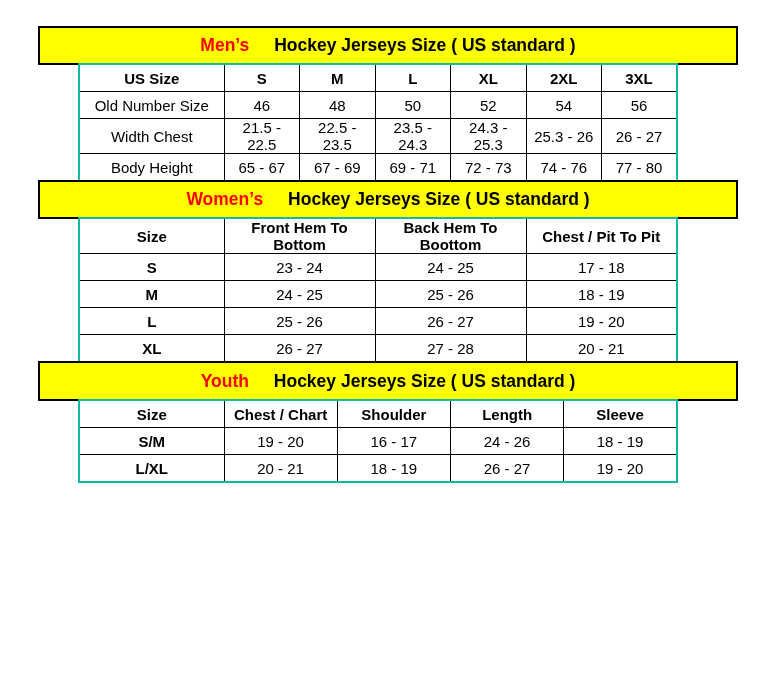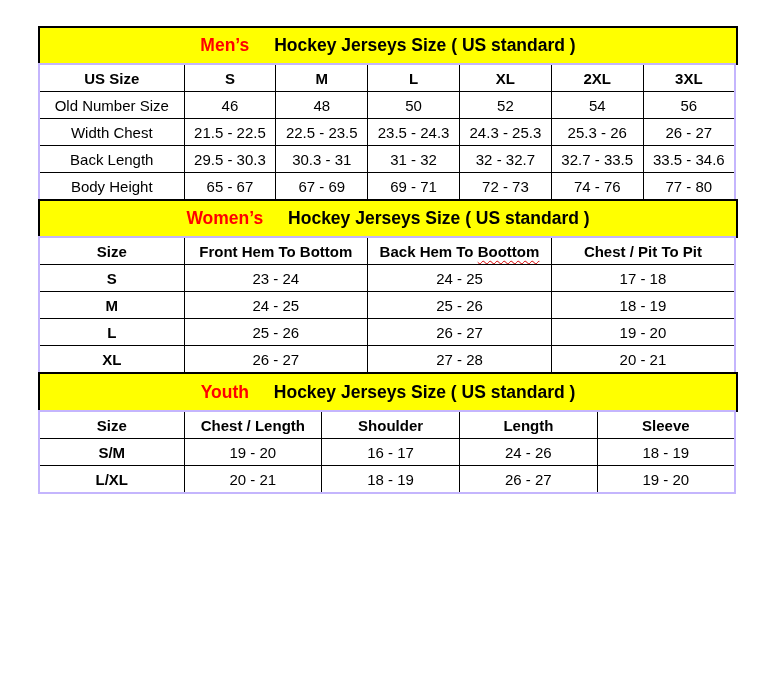--- a/index.html
+++ b/index.html
@@ -40,25 +40,26 @@
     align-items: center;
     justify-content: center;
     font-weight: 700;
     font-size: 17.5px;
     white-space: pre;
     gap: 20px;
   }
   .banner.small { height: 40px; }
   .banner .hl { color: #FF0000; }
   .size-table {
-    width: 698px;
+    width: 600px;
     border-collapse: collapse;
     table-layout: fixed;
     margin-top: -2px;
-    border: 2px solid #c4b5fd;
+    border: 2px solid #14b8a6;
+    margin-left: 40px;
   }
   .size-table th, .size-table td {
     border: 1.5px solid #000000;
     text-align: center;
     vertical-align: middle;
     height: 26px;
     padding: 0 3px;
     font-size: 15px;
     overflow: hidden;
   }
@@ -120,29 +121,20 @@
           <tr>
             <td>Width Chest</td>
             <td>21.5 - 22.5</td>
             <td>22.5 - 23.5</td>
             <td>23.5 - 24.3</td>
             <td>24.3 - 25.3</td>
             <td>25.3 - 26</td>
             <td>26 - 27</td>
           </tr>
           <tr>
-            <td>Back Length</td>
-            <td>29.5 - 30.3</td>
-            <td>30.3 - 31</td>
-            <td>31 - 32</td>
-            <td>32 - 32.7</td>
-            <td>32.7 - 33.5</td>
-            <td>33.5 - 34.6</td>
-          </tr>
-          <tr>
             <td>Body Height</td>
             <td>65 - 67</td>
             <td>67 - 69</td>
             <td>69 - 71</td>
             <td>72 - 73</td>
             <td>74 - 76</td>
             <td>77 - 80</td>
           </tr>
         </tbody>
       </table>
@@ -204,21 +196,21 @@
         <colgroup>
           <col class="label-col">
             <col>
             <col>
             <col>
             <col>
         </colgroup>
         <thead>
           <tr>
             <th>Size</th>
-            <th>Chest / Length</th>
+            <th>Chest / Chart</th>
             <th>Shoulder</th>
             <th>Length</th>
             <th>Sleeve</th>
           </tr>
         </thead>
         <tbody>
           <tr>
             <td class="bold-label">S/M</td>
             <td>19 - 20</td>
             <td>16 - 17</td>

